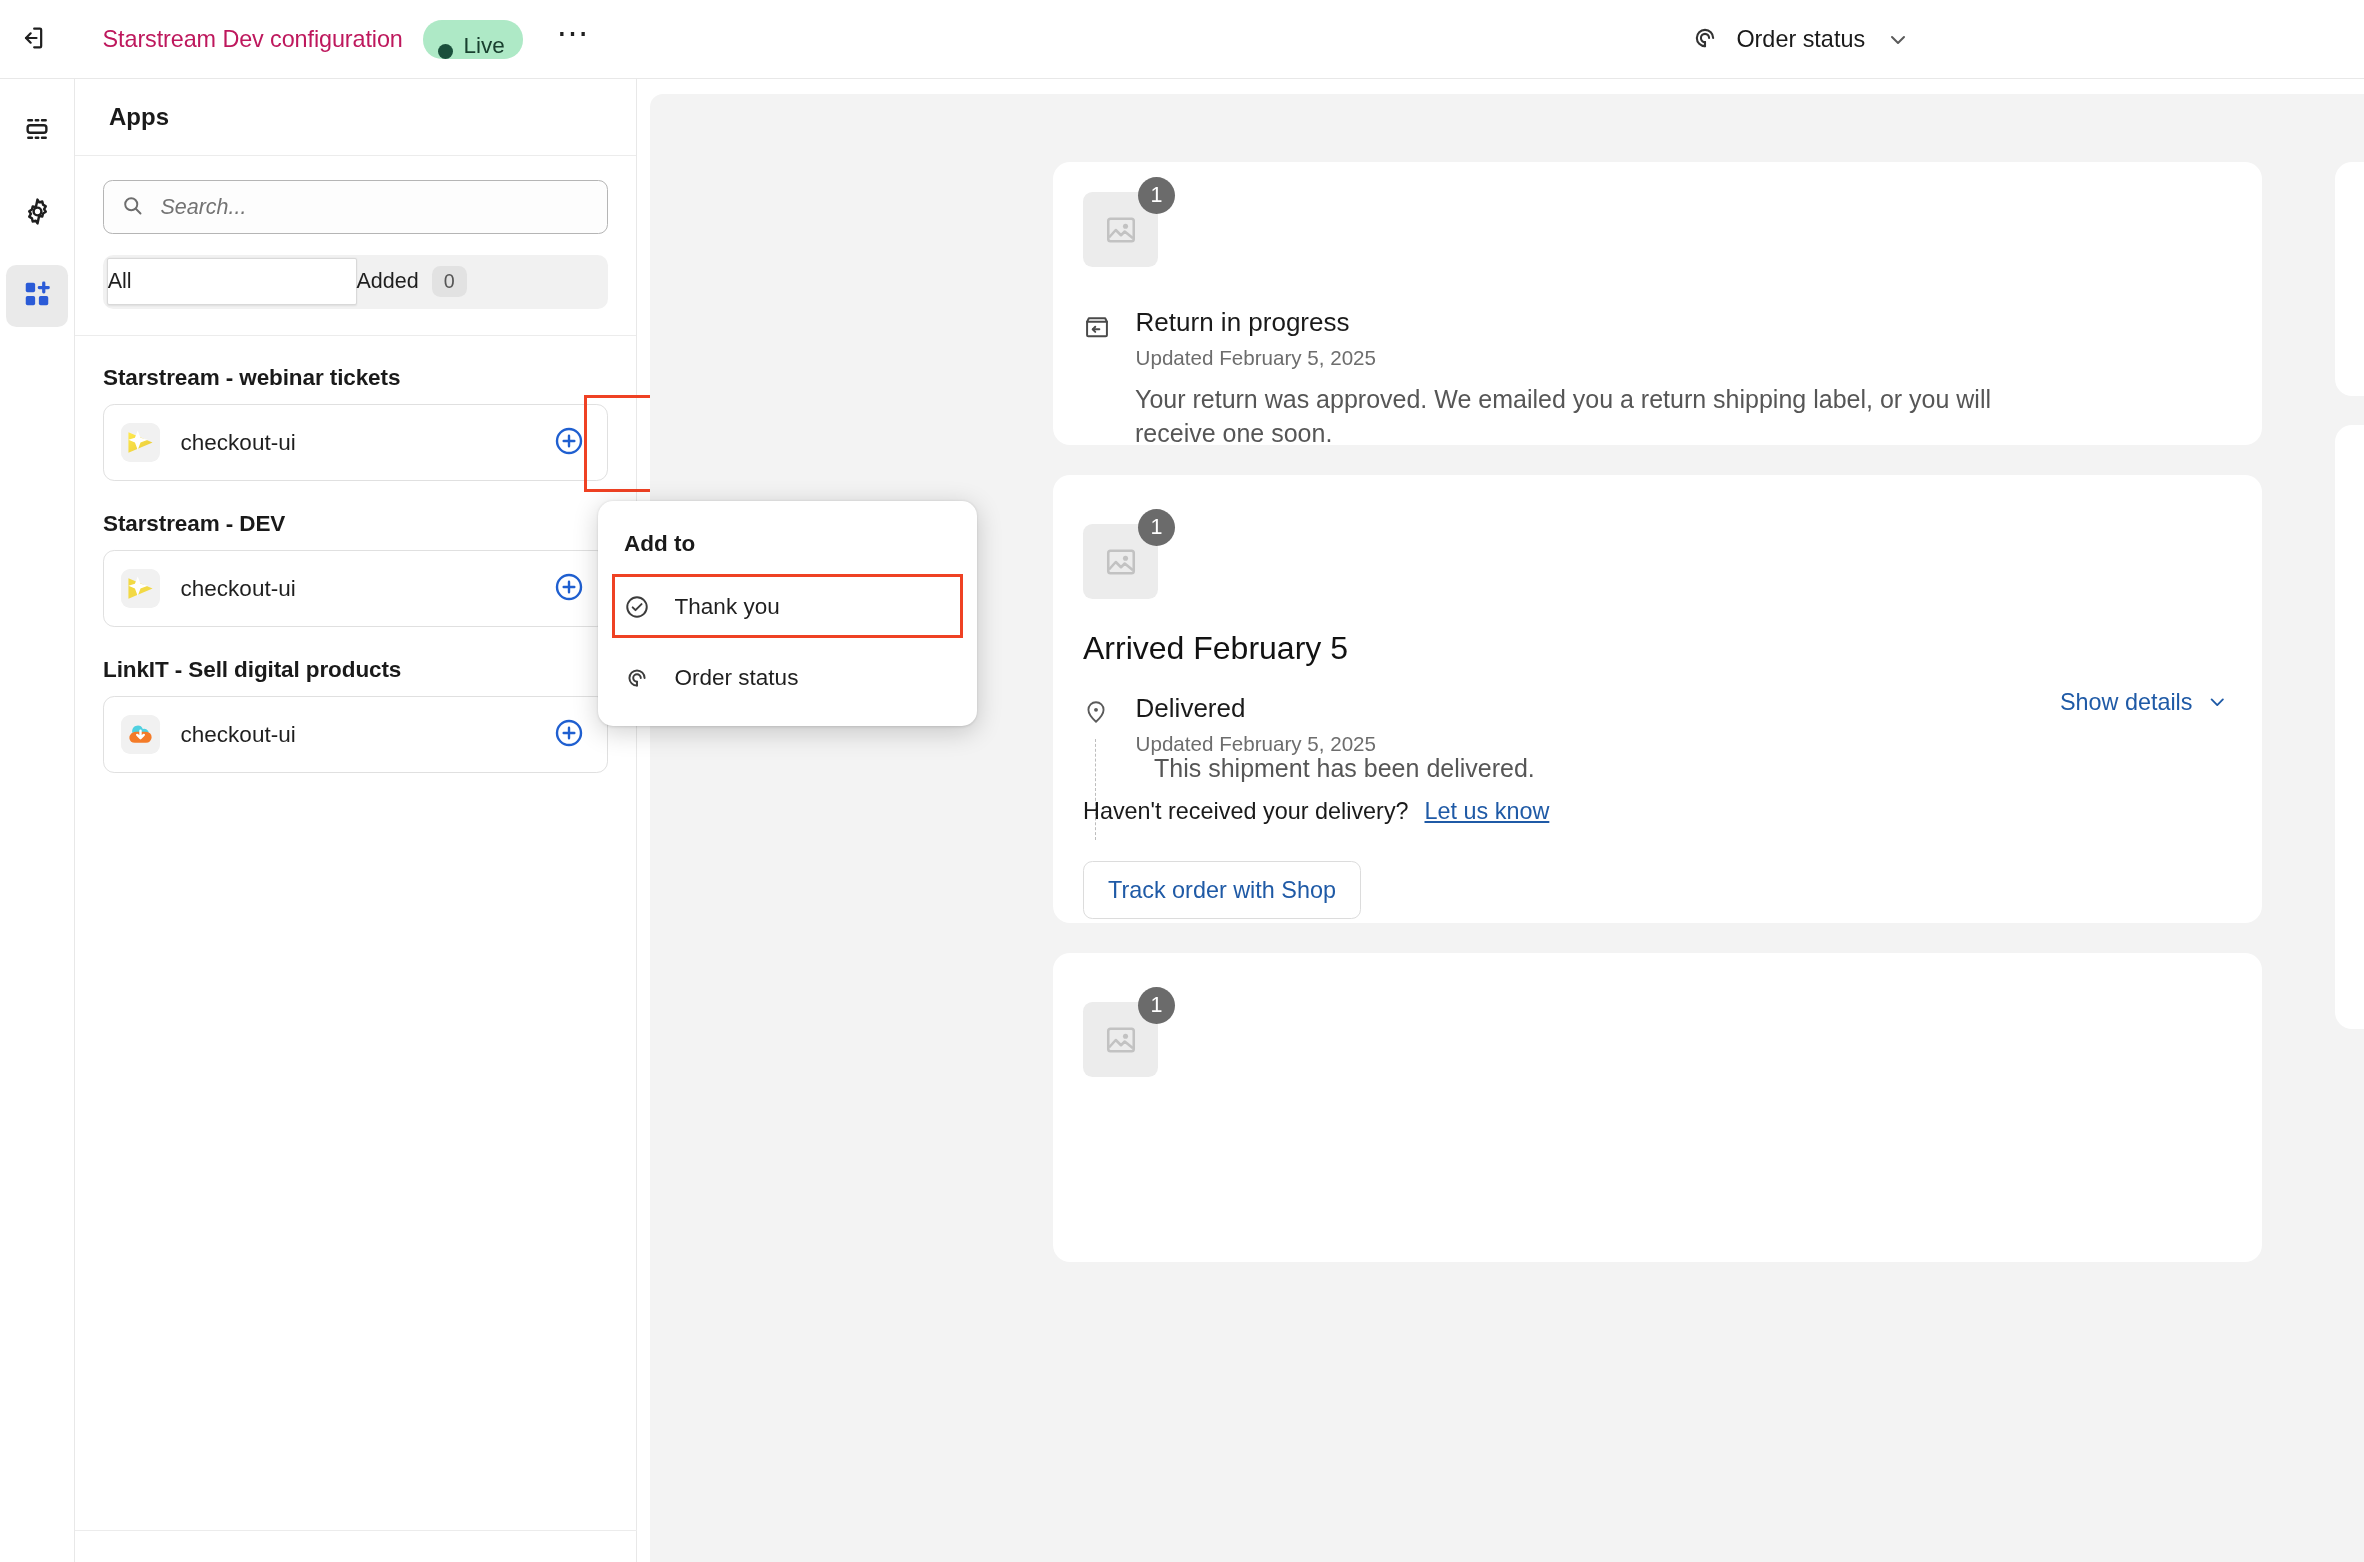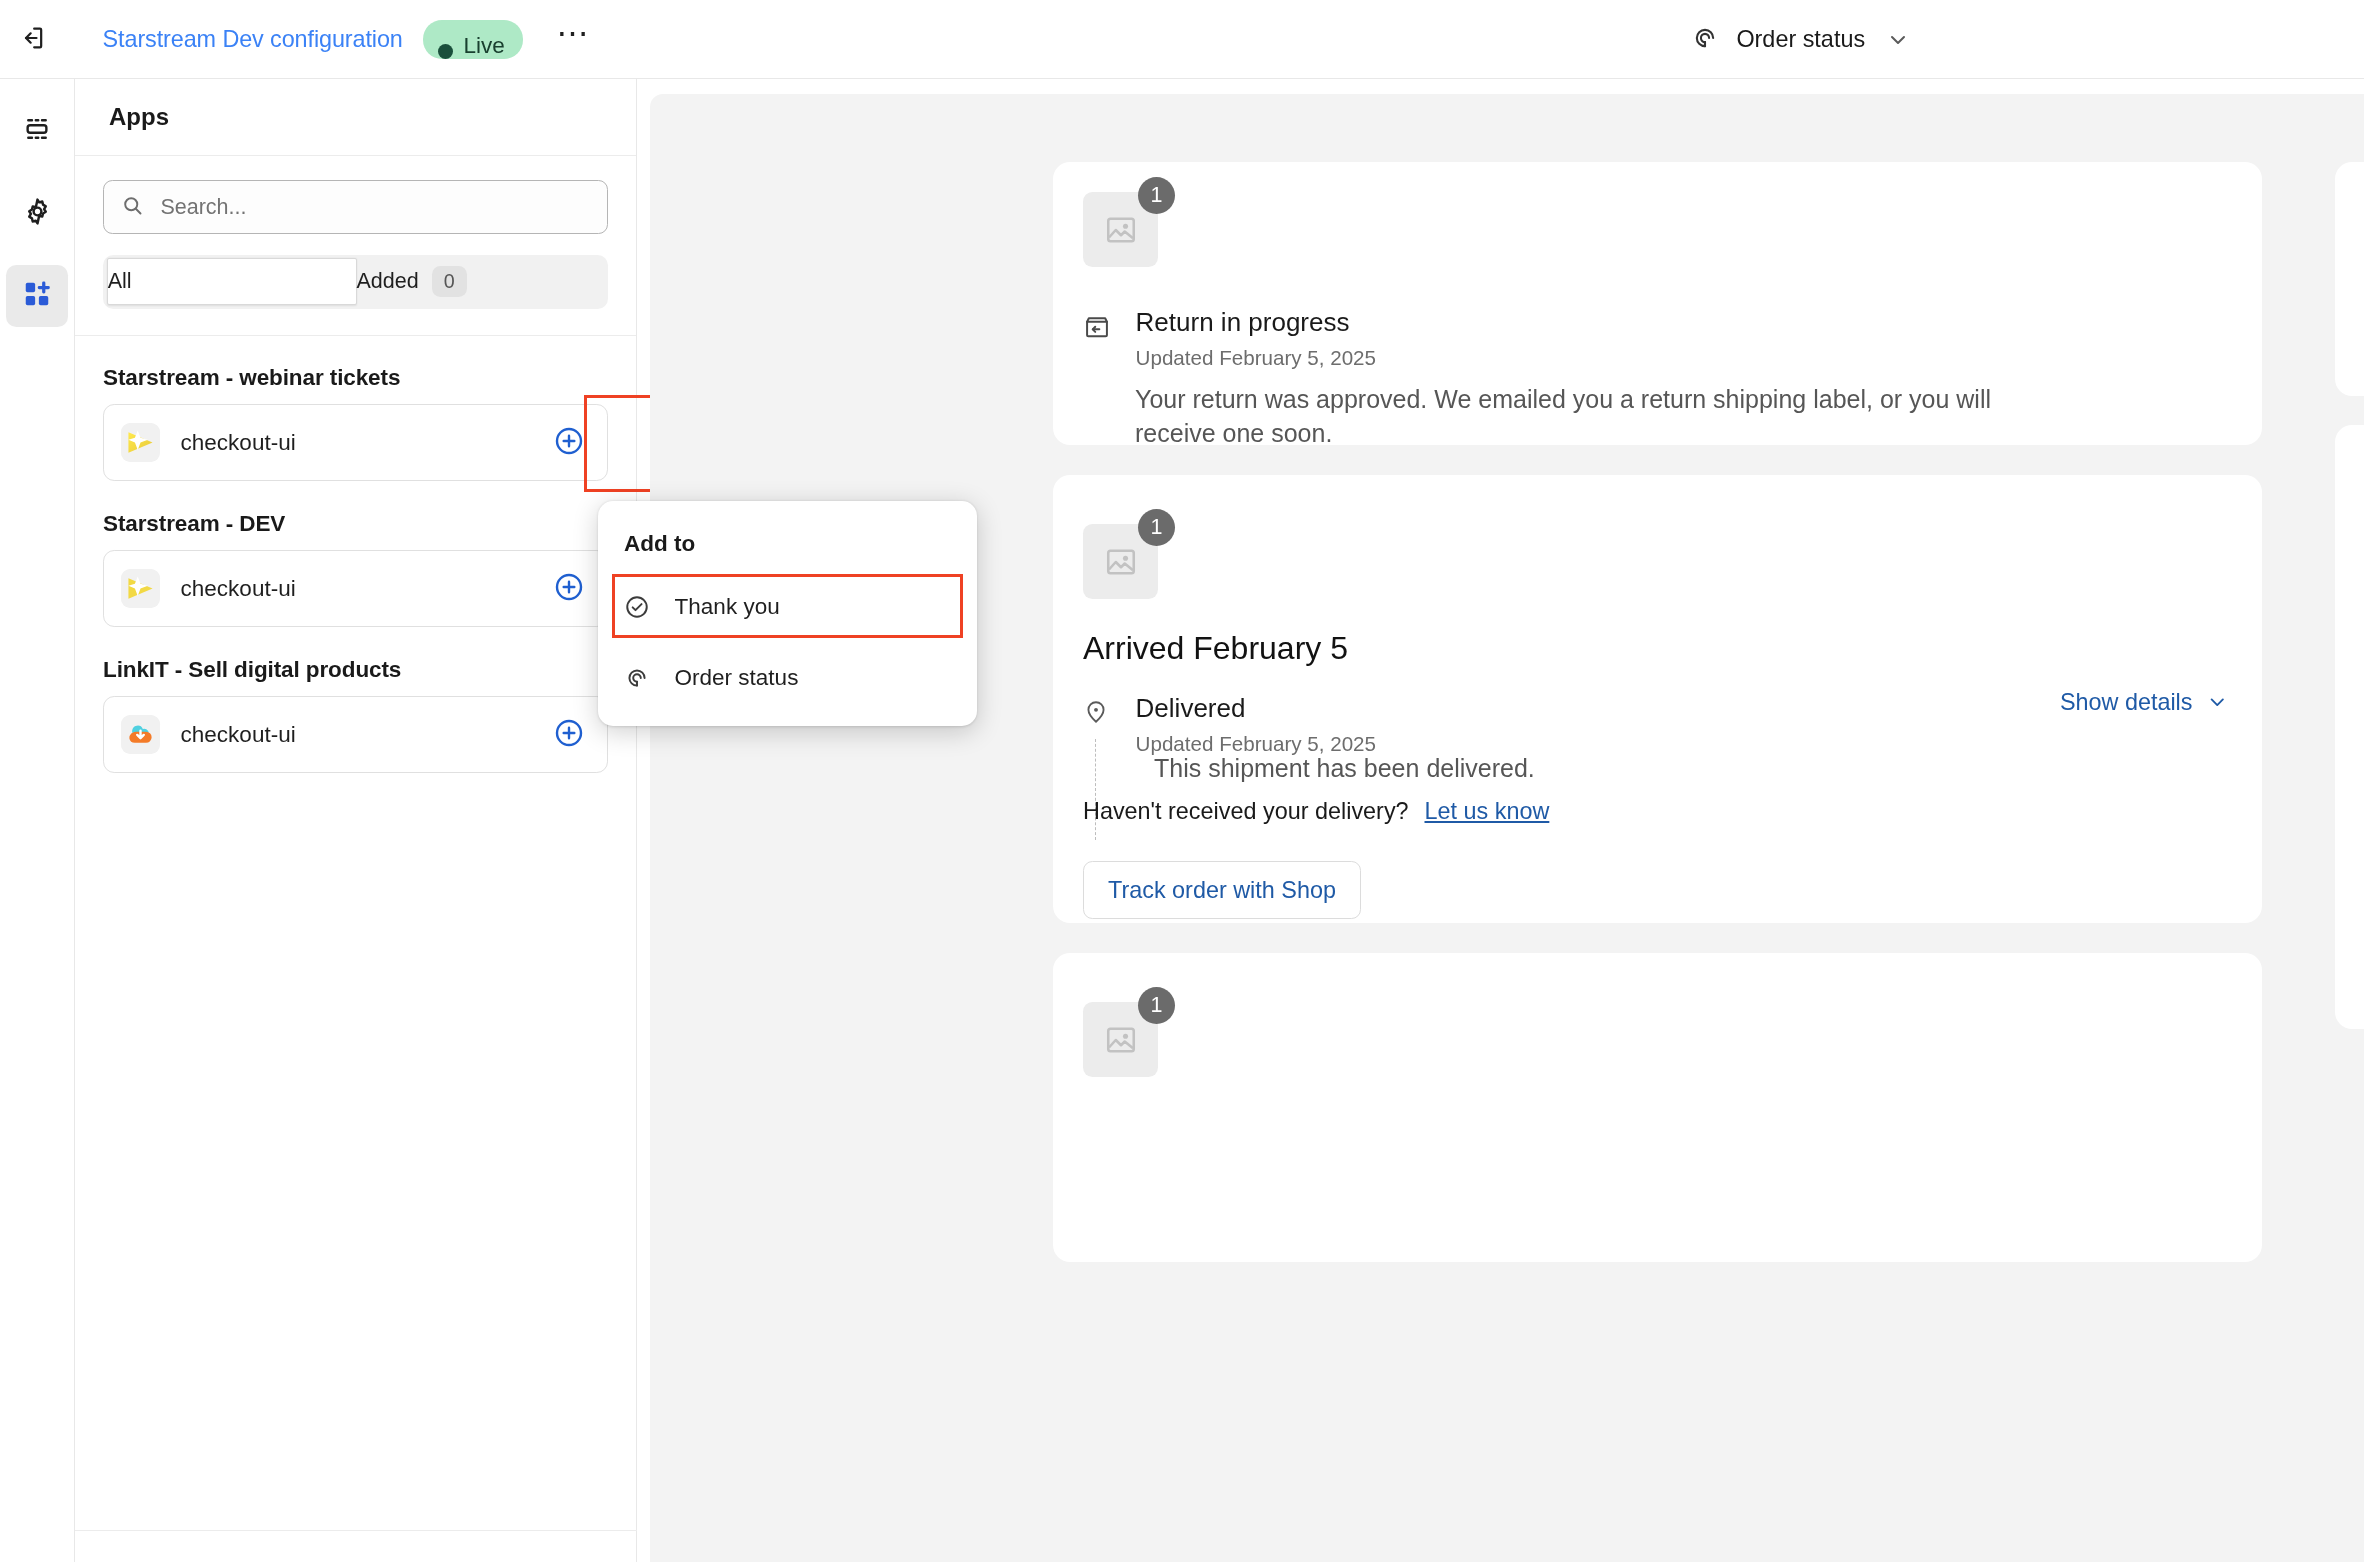--- a/index.html
+++ b/index.html
@@ -18,21 +18,21 @@
     border-bottom: 0.9px solid #e8e8e8;
     display: flex; align-items: center;
   }
   .exit-btn {
     width: 54px; height: 54px; margin-left: 5.6px;
     display: flex; align-items: center; justify-content: center;
     border-radius: 9.4px; cursor: pointer;
   }
   #doc-title {
     margin-left: 43px;
-    font-size: 23.4px; color: #3b82f6; font-weight: 400;
+    font-size: 23.4px; color: #be185d; font-weight: 400;
     letter-spacing: -0.1px;
     white-space: nowrap;
   }
   #live-badge {
     margin-left: 20.6px;
     background: #aee9c6;
     border-radius: 19px;
     height: 39px;
     display: flex; align-items: flex-end;
     padding: 0 18px 0 15px;
@@ -84,21 +84,21 @@
     background: #ffffff;
     border-right: 0.9px solid #e8e8e8;
   }
   #panel-head {
     height: 77px; display: flex; align-items: center;
     padding: 0 34px;
     border-bottom: 0.9px solid #ececec;
   }
   #panel-head .ttl { font-size: 24px; font-weight: 700; color: #1a1a1a; }
 
-  #panel-search-wrap { padding: 24px 28px 0 28px; }
+  #panel-search-wrap { padding: 24px 28px 0 28px; font-style: italic; }
   #search-field {
     height: 54px; border: 0.9px solid #b5b5b5; border-radius: 9.4px;
     background: #fdfdfd;
     display: flex; align-items: center; padding: 0 17px;
     cursor: text;
   }
   #search-field .sph {
     margin-left: 16px; font-size: 21.5px; color: #737373;
   }
 

